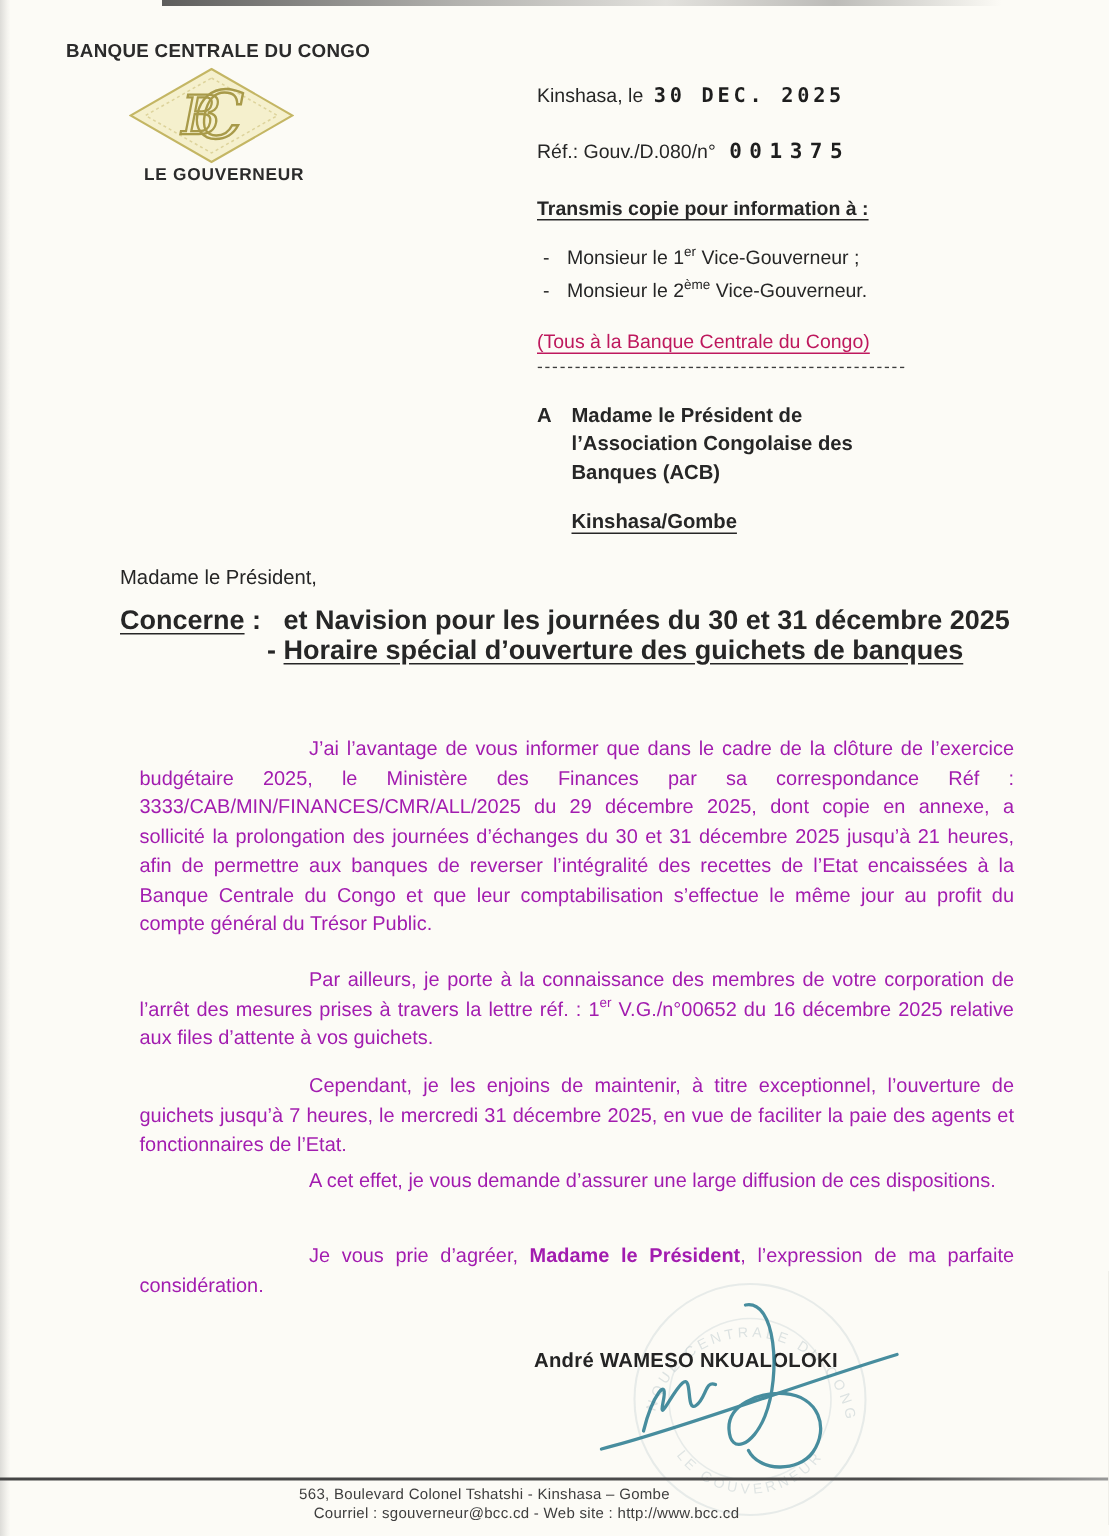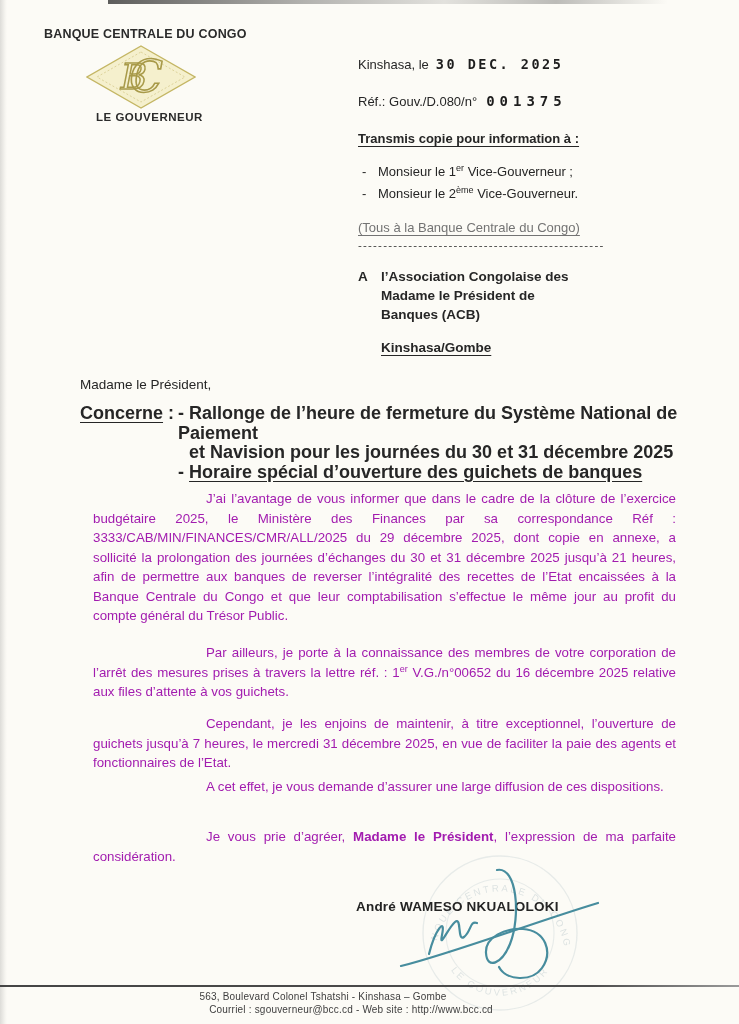--- a/index.html
+++ b/index.html
@@ -25,21 +25,21 @@
   
   .date-line{left:358px;top:56px;font-size:13px;}
   .stamp{font-family:"DejaVu Sans Mono",monospace;font-weight:700;font-size:13.5px;letter-spacing:2.5px;color:#1e1e1e;margin-left:7px;}
   .ref-line{left:358px;top:93px;font-size:13px;}
   .ref-stamp{font-family:"DejaVu Sans Mono",monospace;font-weight:700;font-size:14px;letter-spacing:5px;color:#1e1e1e;margin-left:9px;}
   .transmis{left:358px;top:131px;font-size:13px;font-weight:700;text-decoration:underline;text-underline-offset:3px;}
   .recipients{left:362px;top:161px;font-size:13px;line-height:22px;}
   .recipients .row{display:flex;}
   .recipients .dash{width:16px;}
   .sup{font-size:9px;vertical-align:super;line-height:0;}
-  .note{left:358px;top:220px;font-size:13px;text-decoration:underline;text-underline-offset:3px;color:#737373;}
+  .note{left:358px;top:220px;font-size:13px;text-decoration:underline;text-underline-offset:3px;color:#be185d;}
   .dashes{left:358px;top:239px;width:296px;overflow:hidden;white-space:nowrap;font-size:11.5px;letter-spacing:1.2px;color:#3d3d3d;}
   
   .addressee{left:358px;top:267px;font-size:13.5px;font-weight:700;line-height:19px;display:flex;}
   .to-label{width:23px;}
   .addr-city{left:381px;top:340px;font-size:13.5px;font-weight:700;text-decoration:underline;text-underline-offset:3px;text-align:center;}
   
   .salutation{left:80px;top:377px;font-size:13.5px;}
   .subject{left:80px;top:404px;font-size:18px;font-weight:700;line-height:19.5px;display:flex;}
   .subj-label{text-decoration:underline;text-underline-offset:3px;}
   .subj-items{margin-left:4px;}
@@ -95,33 +95,32 @@
       <span><span>Monsieur le 2</span><span class="sup">ème</span><span> Vice-Gouverneur.</span></span>
     </div>
   </div>
 
   <div class="abs note">(Tous à la Banque Centrale du Congo)</div>
   <div class="abs dashes">-------------------------------------------------</div>
 
   <div class="abs addressee">
     <span class="to-label">A</span>
     <span>
+      <div>Madame le Président de</div>
       <div>l’Association Congolaise des</div>
-      <div>Madame le Président de</div>
       <div>Banques (ACB)</div>
     </span>
   </div>
   <div class="abs addr-city">Kinshasa/Gombe</div>
 
   <div class="abs salutation">Madame le Président,</div>
 
   <div class="abs subject">
     <span style="white-space:nowrap"><span class="subj-label">Concerne</span><span> : </span></span>
     <span class="subj-items">
-      <div><span>-</span><span> Rallonge de l’heure de fermeture du Système National de Paiement</span></div>
       <div class="subj-cont">et Navision pour les journées du 30 et 31 décembre 2025</div>
       <div><span>- </span><span class="subj-underline">Horaire spécial d’ouverture des guichets de banques</span></div>
     </span>
   </div>
 
   <p class="abs para indent p1">J’ai l’avantage de vous informer que dans le cadre de la clôture de l’exercice budgétaire 2025, le Ministère des Finances par sa correspondance Réf : 3333/CAB/MIN/FINANCES/CMR/ALL/2025 du 29 décembre 2025, dont copie en annexe, a sollicité la prolongation des journées d’échanges du 30 et 31 décembre 2025 jusqu’à 21 heures, afin de permettre aux banques de reverser l’intégralité des recettes de l’Etat encaissées à la Banque Centrale du Congo et que leur comptabilisation s’effectue le même jour au profit du compte général du Trésor Public.</p>
 
   <p class="abs para indent p2"><span>Par ailleurs, je porte à la connaissance des membres de votre corporation de l’arrêt des mesures prises à travers la lettre réf. : 1</span><span class="sup">er</span><span> V.G./n°00652 du 16 décembre 2025 relative aux files d’attente à vos guichets.</span></p>
 
   <p class="abs para indent p3">Cependant, je les enjoins de maintenir, à titre exceptionnel, l’ouverture de guichets jusqu’à 7 heures, le mercredi 31 décembre 2025, en vue de faciliter la paie des agents et fonctionnaires de l’Etat.</p>

